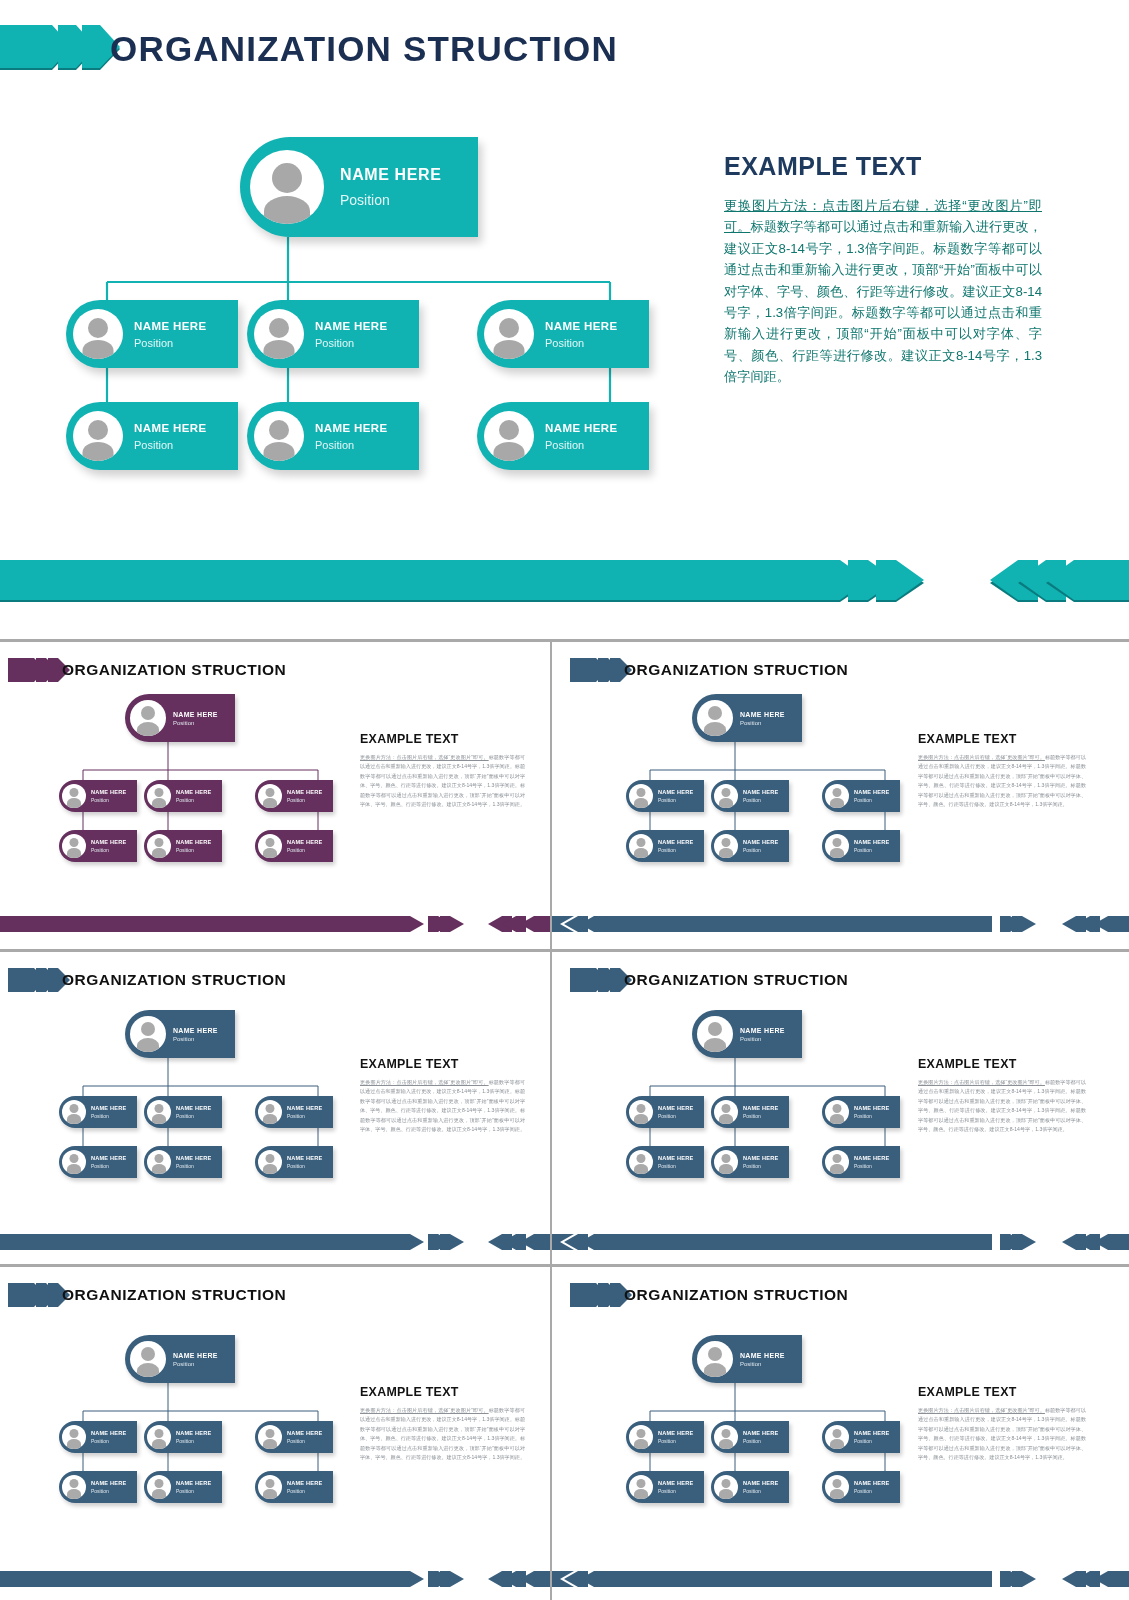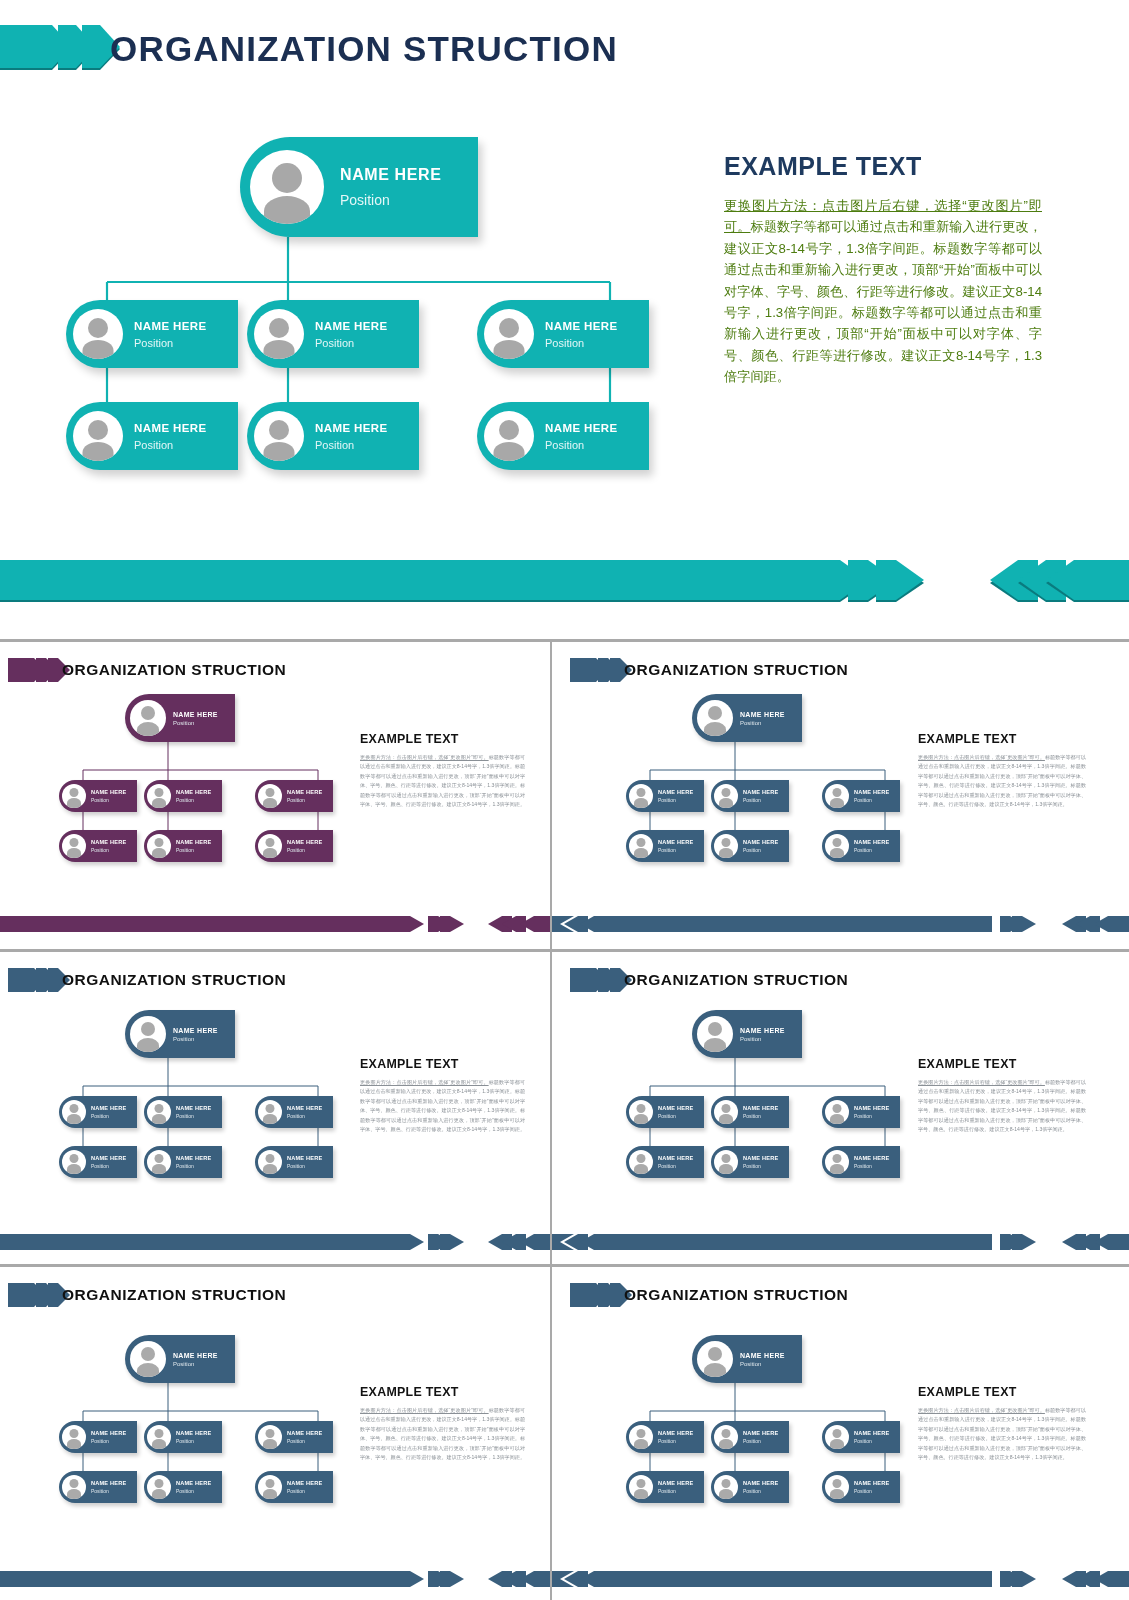--- a/index.html
+++ b/index.html
@@ -43,21 +43,21 @@
   .org .sub .av{width:50px;height:50px;}
   .org .sub .av .head{width:20px;height:20px;top:9px;}
   .org .sub .av .body{width:31px;height:21px;top:31px;}
   .org .sub .txt{padding-left:11px;}
   .org .sub .nm{font-size:11.5px;letter-spacing:.4px;}
   .org .sub .pos{font-size:11px;margin-top:5px;}
 
   
   .txtblock{position:absolute;left:724px;top:152px;width:318px;}
   .txtblock h2{margin:0;font-size:25px;font-weight:bold;color:#1e3a5f;letter-spacing:.5px;}
-  .txtblock p{margin:14px 0 0 0;font-size:13.2px;line-height:1.62;color:#4d7c0f;text-align:justify;}
+  .txtblock p{margin:14px 0 0 0;font-size:13.2px;line-height:1.62;color:#0f766e;text-align:justify;}
   .txtblock p .ul{text-decoration:underline;}
 
   
   .main-footer{position:absolute;left:0;top:556px;width:1129px;height:48px;}
 
   
   .grid{position:absolute;left:0;top:639px;width:1129px;height:961px;}
   .hline{position:absolute;left:0;width:1129px;height:3px;background:#a9a9a9;}
   .vline{position:absolute;top:0;width:2px;height:961px;background:#a9a9a9;left:550px;}
 

